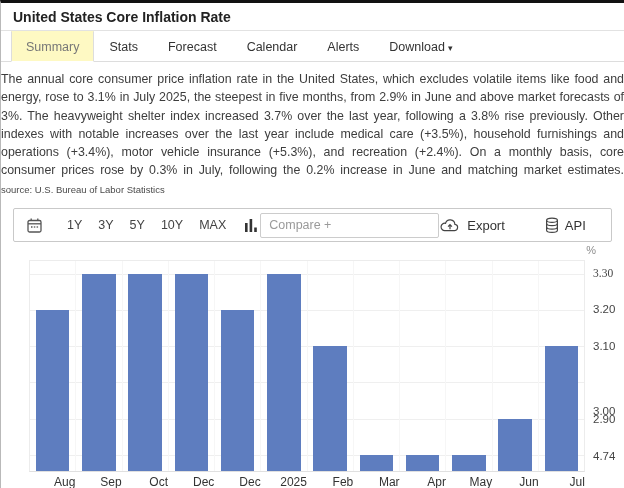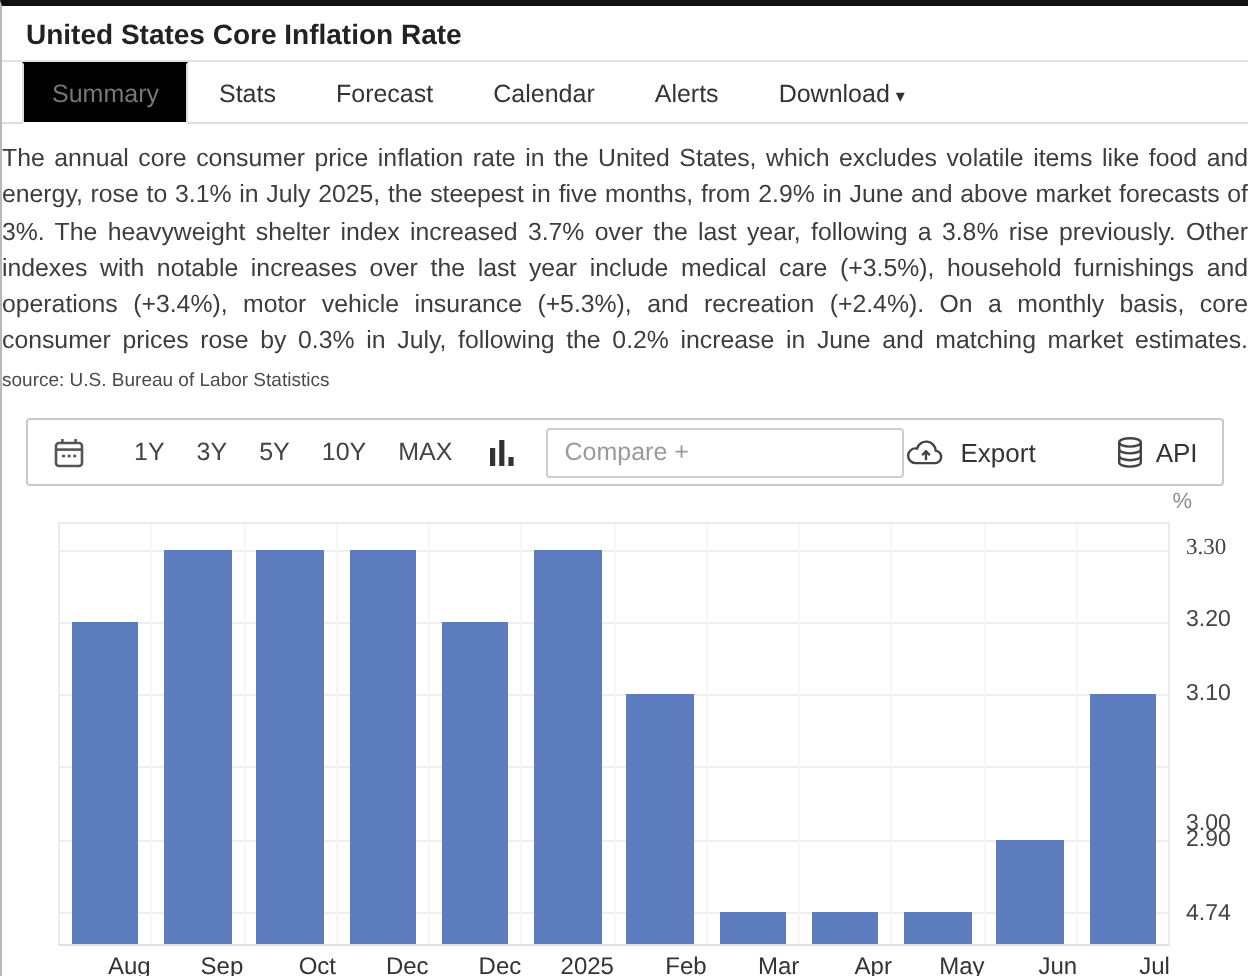--- a/index.html
+++ b/index.html
@@ -17,41 +17,41 @@
   
   .hdr { padding: 6px 12px 5px; border-bottom: 1px solid #e2e2e2; }
   .hdr h1 { font-size: 14px; font-weight: bold; color: #222; }
   
   .tabs { display: flex; padding-left: 10px; border-bottom: 1px solid #ddd; height: 31px; }
   .tab {
     padding: 8px 14px 0; font-size: 12.5px; color: #333; cursor: pointer;
     border: 1px solid transparent; margin-bottom: -1px; white-space: nowrap;
   }
   .tab.active {
-    color: #777; background: #000000;
+    color: #777; background: #fef9c3;
     border-left-color: #ddd; border-right-color: #ddd; border-bottom: 1px solid #fff;
   }
   .caret { font-size: 9px; color: #333; margin-left: 3px; }
   
   .desc {
     margin: 8px 0 9px; font-size: 12.4px; line-height: 18.3px;
     color: #3d3d3d; text-align: justify;
   }
   .src { font-size: 9.5px; color: #4a4a4a; white-space: nowrap; }
   
   .toolbar {
     margin: 0 12px; height: 34px; border: 1px solid #c9c9c9; border-radius: 2px;
     display: flex; align-items: center; padding: 0 12px; background: #fff;
   }
   .toolbar .icon-btn { display: flex; align-items: center; cursor: pointer; }
   .ranges { display: flex; margin-left: 16px; }
   .range { font-size: 12.5px; color: #444; padding: 0 8px; cursor: pointer; }
   .charttype { margin-left: 10px; }
   .compare {
-    margin-left: 15px; width: 194px; height: 25px; border: 1px solid #ccc; border-radius: 2px;
+    margin-left: 2px; width: 194px; height: 25px; border: 1px solid #ccc; border-radius: 2px;
     font-size: 12.5px; padding: 0 8px; color: #333; outline: none;
     font-family: "Liberation Sans", sans-serif;
   }
   .compare::placeholder { color: #9a9a9a; }
   .right-group { margin-left: auto; display: flex; align-items: center; gap: 40px; }
   .tool-item { display: flex; align-items: center; gap: 6px; font-size: 13px; color: #333; cursor: pointer; }
   .kebab { font-size: 15px; font-weight: bold; color: #555; letter-spacing: 0; line-height: 1; cursor: pointer; padding: 0 2px; }
   
   .chart { position: relative; height: 248px; }
   .unit {

